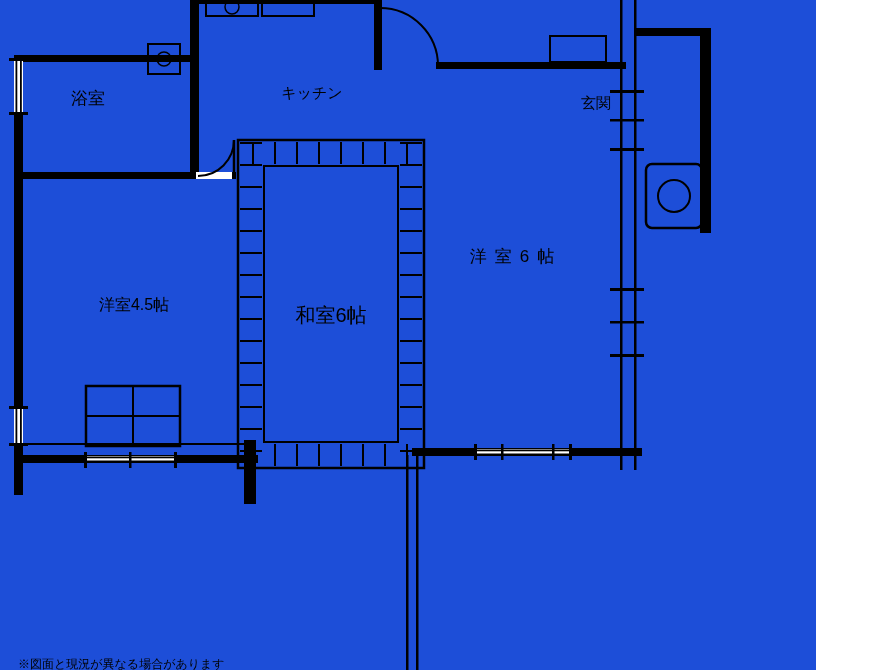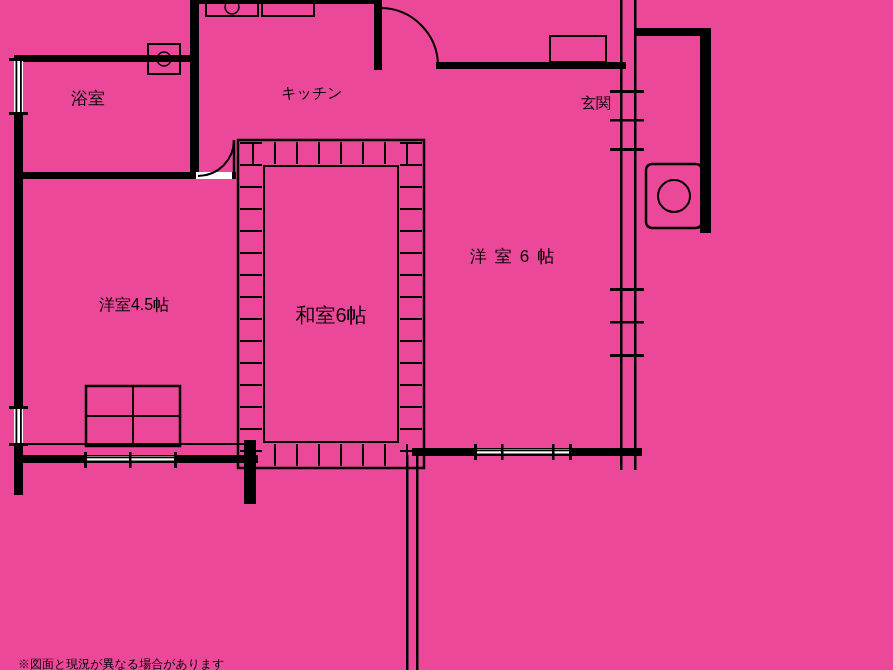--- a/index.html
+++ b/index.html
@@ -1,16 +1,16 @@
 <!DOCTYPE html>
 <html><head>
 <meta charset="utf-8">
 <style>
   html,body{margin:0;padding:0;background:#ffffff;}
-  .stage{position:relative;width:893px;height:670px;background:#ec4899;overflow:hidden;
+  .stage{position:relative;width:816px;height:670px;background:#1d4ed8;overflow:hidden;
          font-family:"Liberation Sans", sans-serif;}
   svg{position:absolute;top:0;left:0;}
   text{fill:#000;font-family:"Liberation Sans", sans-serif;}
 </style>
 </head>
 <body>
 
 <div class="stage">
 <svg width="893" height="670" viewBox="0 0 893 670">
   <defs>

